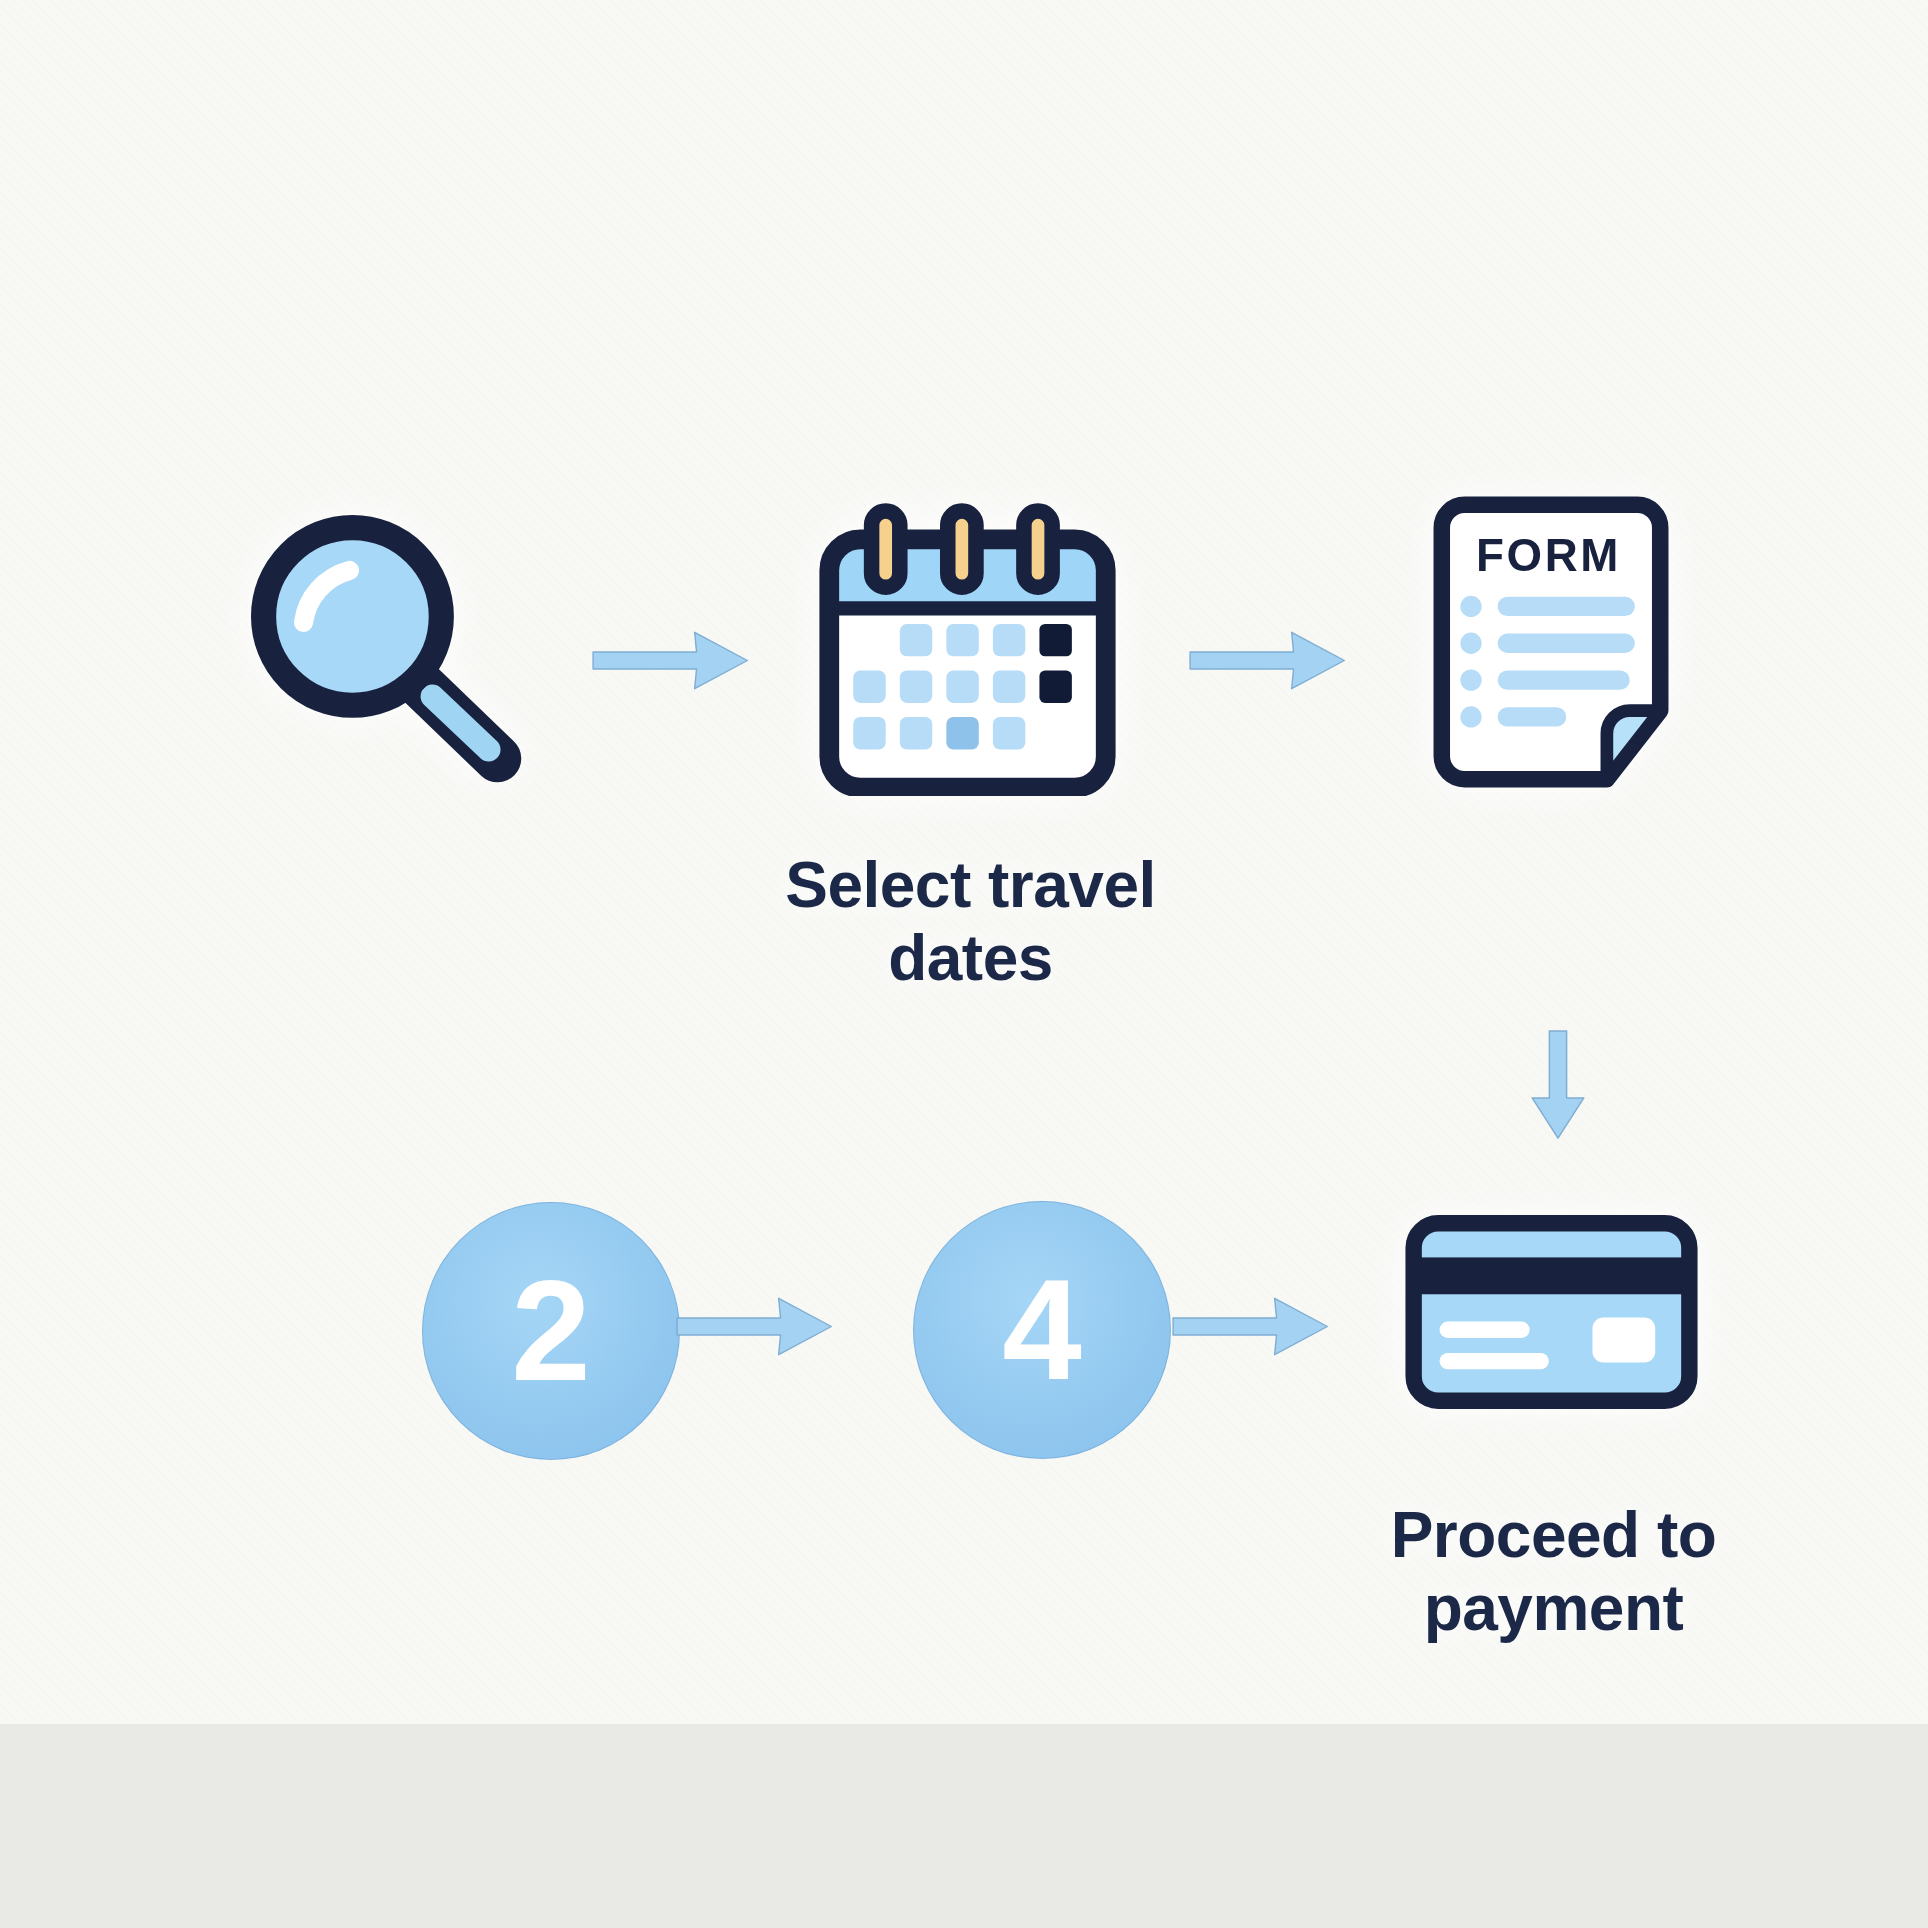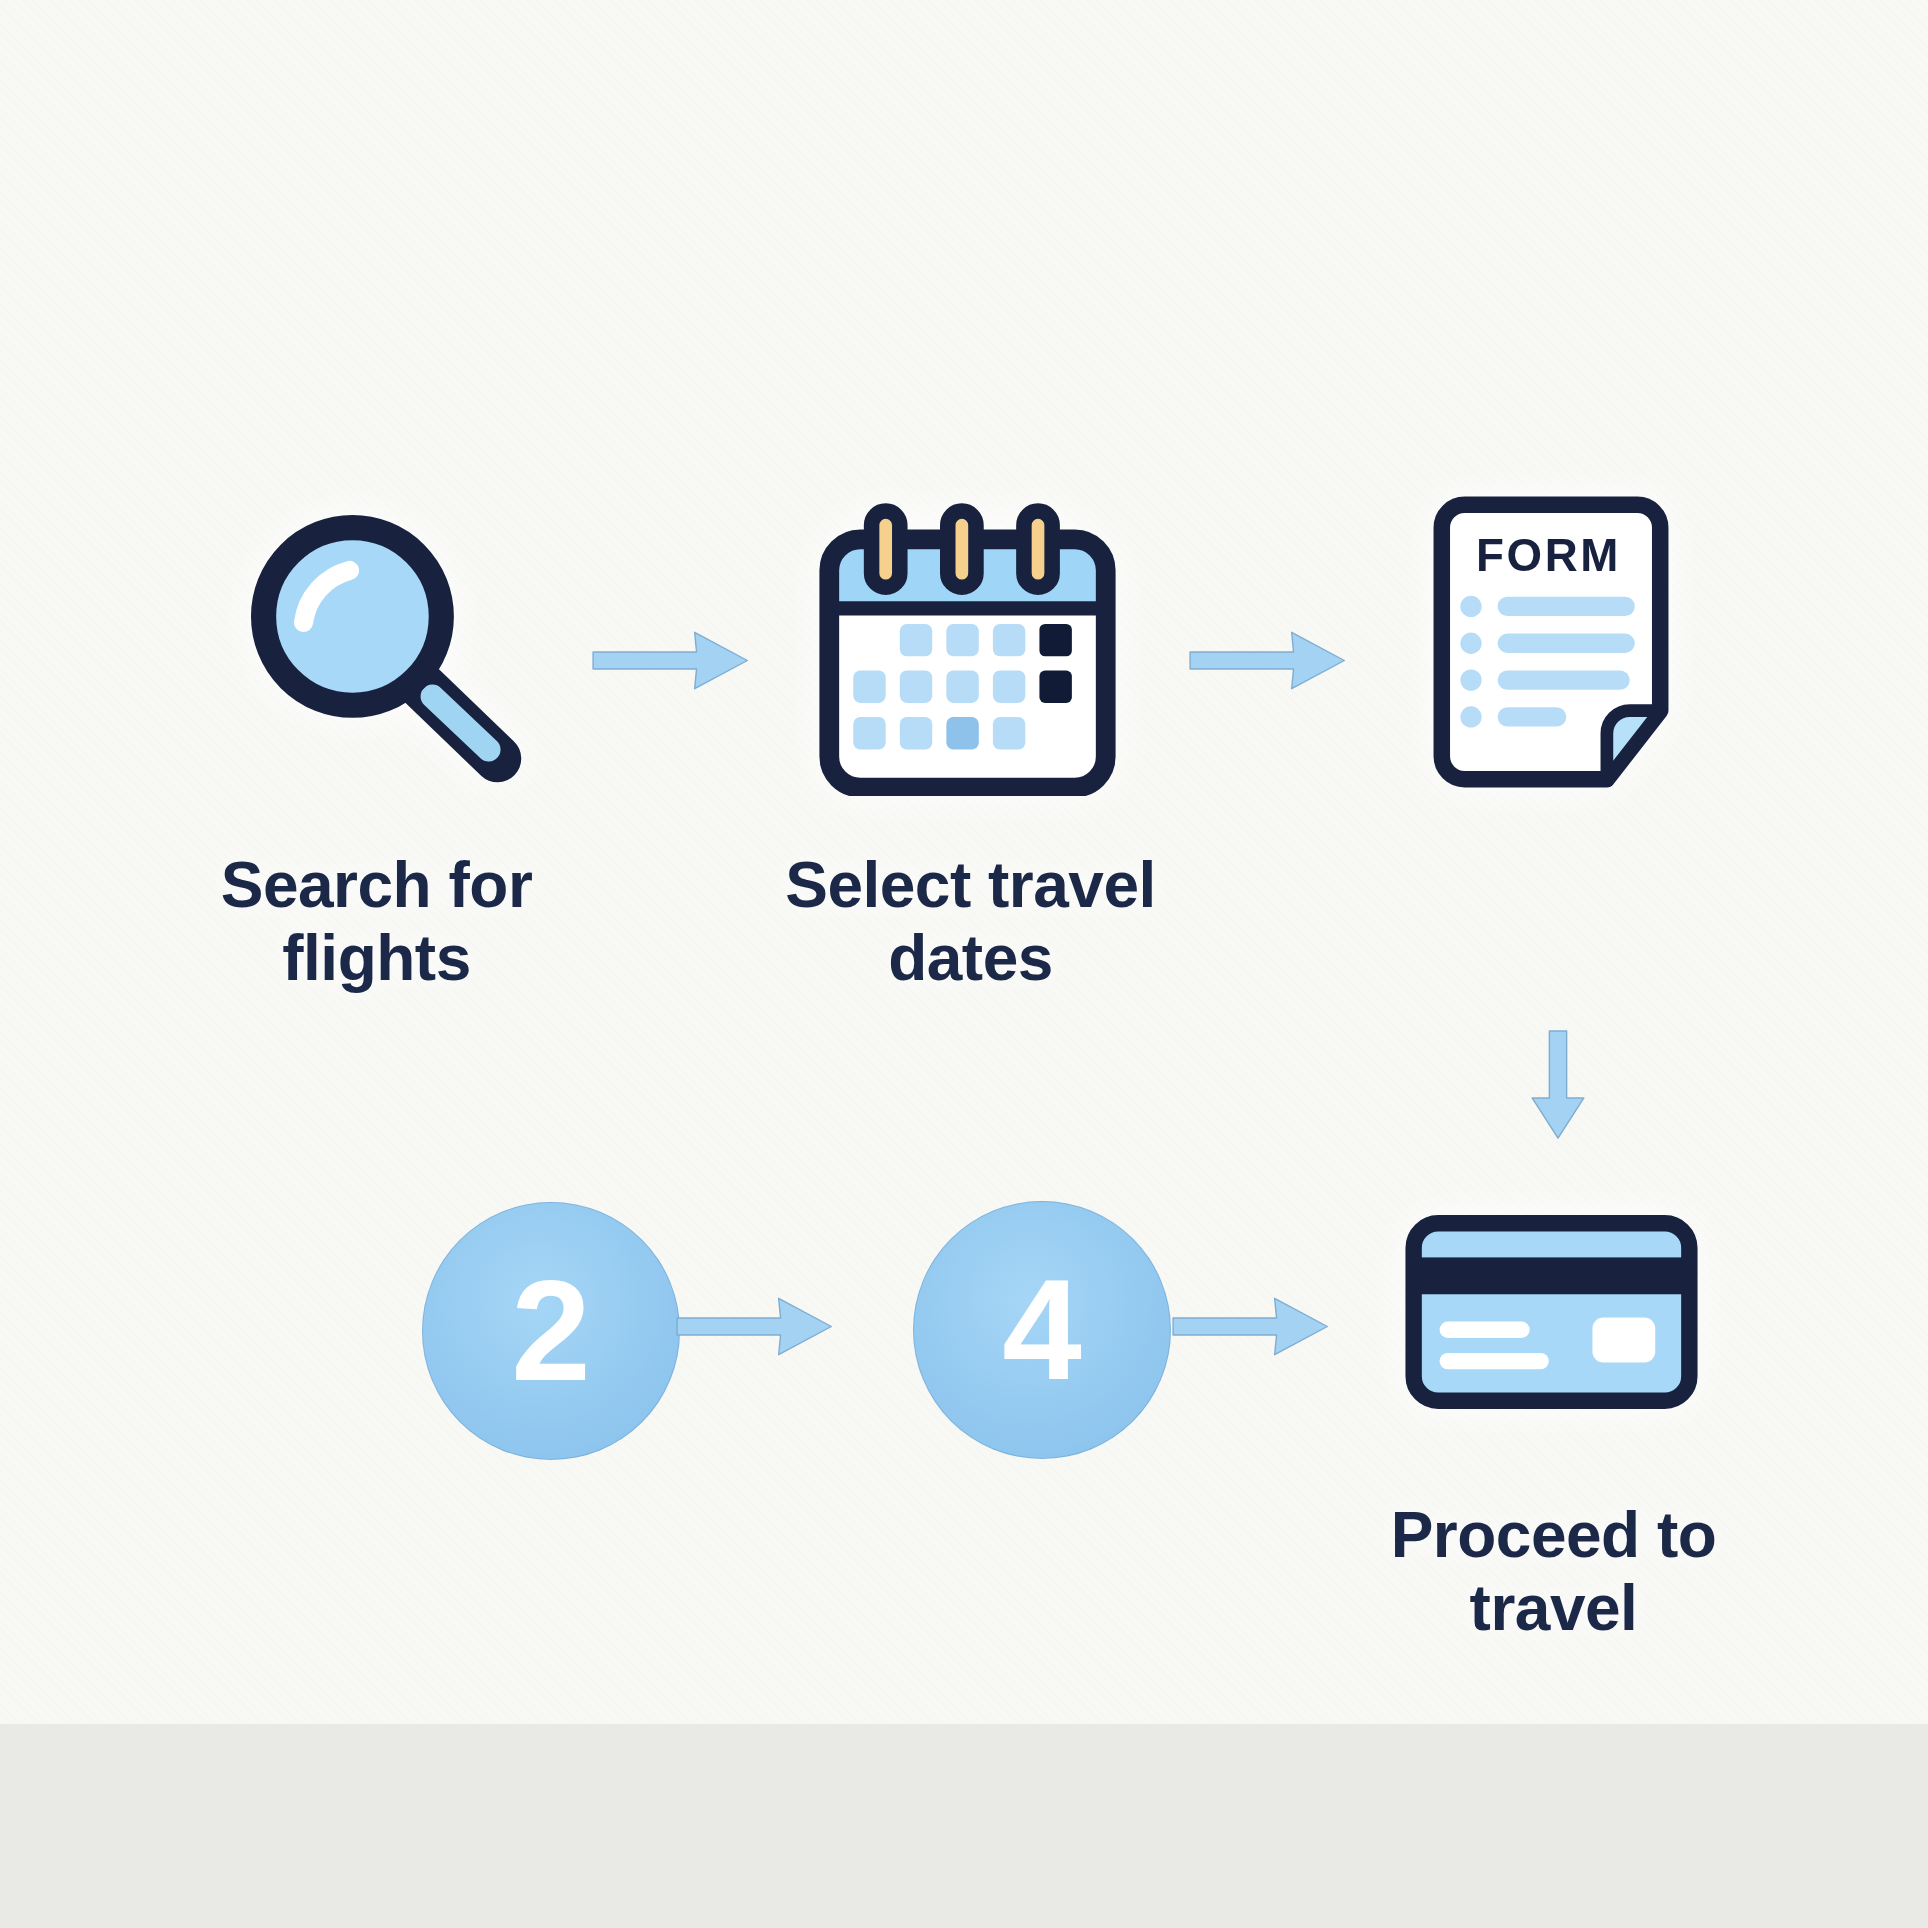--- a/index.html
+++ b/index.html
@@ -103,24 +103,20 @@
     <circle cx="18.5" cy="45" r="4.2" class="f-cell"></circle>
     <rect x="29" y="41.2" width="54" height="7.6" rx="3.8" class="f-cell"></rect>
     <circle cx="18.5" cy="59.5" r="4.2" class="f-cell"></circle>
     <rect x="29" y="55.7" width="54" height="7.6" rx="3.8" class="f-cell"></rect>
     <circle cx="18.5" cy="74" r="4.2" class="f-cell"></circle>
     <rect x="29" y="70.2" width="52" height="7.6" rx="3.8" class="f-cell"></rect>
     <circle cx="18.5" cy="88.5" r="4.2" class="f-cell"></circle>
     <rect x="29" y="84.7" width="27" height="7.6" rx="3.8" class="f-cell"></rect>
   </svg>
 
-  <div class="abs step-label" style="left:75px;top:849px;">
-    <div>Search for</div>
-    <div>flights</div>
-  </div>
 
   <div class="abs step-label" style="left:669px;top:849px;">
     <div>Select travel</div>
     <div>dates</div>
   </div>
 
   <div class="abs step-label" style="left:1257px;top:849px;">
   </div>
 
   <svg class="abs" style="left:1524px;top:1029px;" width="68" height="113" viewBox="0 0 70 118">
@@ -147,17 +143,17 @@
     <rect x="4.5" y="4.5" width="101" height="65" rx="9" class="f-blue"></rect>
     <rect x="3.5" y="17" width="103" height="13.5" class="f-navy"></rect>
     <rect x="4.5" y="4.5" width="101" height="65" rx="9" class="no-fill s-navy" stroke-width="6"></rect>
     <rect x="14" y="40.5" width="33" height="6" rx="3" class="f-white"></rect>
     <rect x="14" y="52" width="40" height="6" rx="3" class="f-white"></rect>
     <rect x="70" y="39" width="23" height="16.5" rx="4" class="f-white"></rect>
   </svg>
 
   <div class="abs step-label" style="left:1252px;top:1499px;">
     <div>Proceed to</div>
-    <div>travel</div>
+    <div>payment</div>
   </div>
 
 </div>
 
 
 </body></html>

